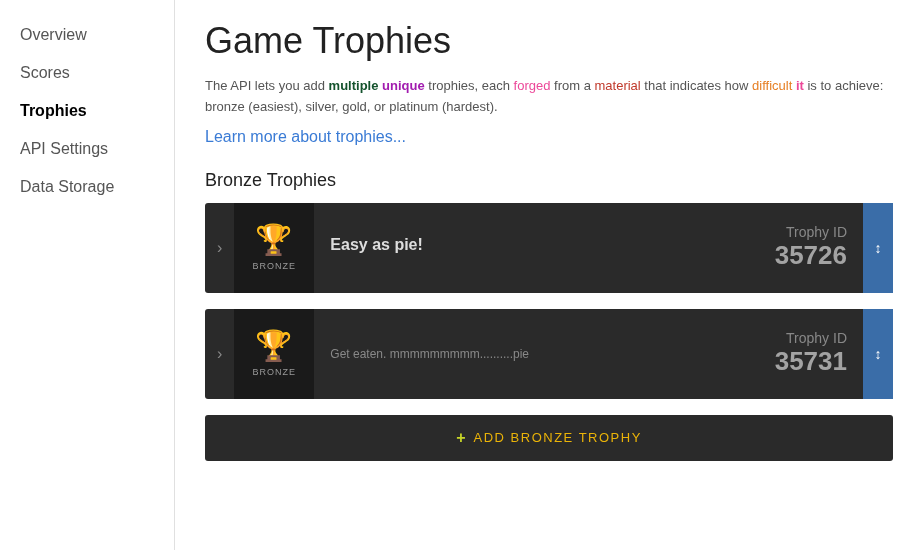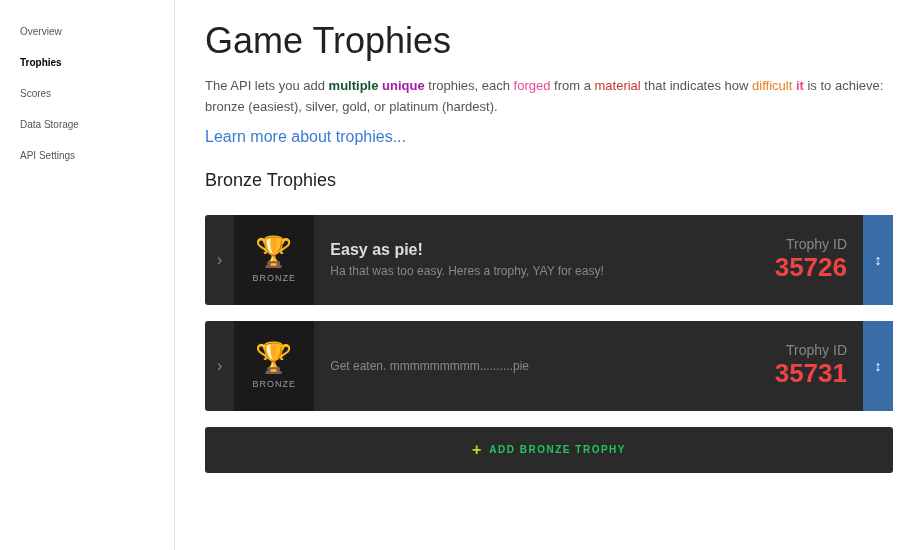--- a/index.html
+++ b/index.html
@@ -15,21 +15,21 @@
     
     .sidebar {
       width: 175px;
       min-width: 175px;
       padding: 16px 0;
       border-right: 1px solid #e0e0e0;
     }
     .sidebar-item {
       padding: 10px 20px;
       cursor: pointer;
-      font-size: 10px;
+      font-size: 16px;
       color: #555;
     }
     .sidebar-item.active {
       font-weight: bold;
       color: #000;
     }
     
     .main {
       flex: 1;
       padding: 20px 30px;
@@ -51,21 +51,21 @@
     .learn-more {
       color: #3a7bd5;
       font-size: 16px;
       text-decoration: none;
       display: inline-block;
       margin-bottom: 24px;
     }
     .section-title {
       font-size: 18px;
       color: #222;
-      margin-bottom: 24px;
+      margin-bottom: 12px;
       font-weight: normal;
     }
     
     .trophy-card {
       background: #2a2a2a;
       border-radius: 3px;
       display: flex;
       align-items: center;
       margin-bottom: 16px;
       min-height: 90px;
@@ -120,21 +120,21 @@
       min-width: 120px;
     }
     .trophy-id-label {
       font-size: 14px;
       color: #888;
       display: block;
     }
     .trophy-id-value {
       font-size: 26px;
       font-weight: bold;
-      color: #ef4444;
+      color: #a3a3a3;
       display: block;
     }
     .trophy-sort-btn {
       padding: 0 10px;
       display: flex;
       flex-direction: column;
       align-items: center;
       justify-content: center;
       cursor: pointer;
       background: #3a6da8;
@@ -160,36 +160,36 @@
       gap: 8px;
       margin-top: 4px;
       border-radius: 3px;
     }
     .add-trophy-btn .plus-icon {
       color: #c6d428;
       font-size: 16px;
       font-weight: bold;
     }
     .add-trophy-btn .btn-label {
-      color: #22c55e;
-      font-size: 10px;
+      color: #eab308;
+      font-size: 13px;
       letter-spacing: 1.5px;
-      font-weight: bold;
+      font-weight: normal;
       text-transform: uppercase;
     }
   </style>
 </head>
 <body>
 
 <nav class="sidebar">
   <div class="sidebar-item">Overview</div>
+  <div class="sidebar-item">Scores</div>
   <div class="sidebar-item active">Trophies</div>
-  <div class="sidebar-item">Scores</div>
+  <div class="sidebar-item">API Settings</div>
   <div class="sidebar-item">Data Storage</div>
-  <div class="sidebar-item">API Settings</div>
 </nav>
 
 <main class="main">
   <h1 class="page-title">Game Trophies</h1>
 
   <p class="description">
     The API lets you add <span style="color:#14532d;font-weight:bold">multiple</span> <span style="color:#a21caf;font-weight:bold">unique</span> trophies, each <span style="color:#ec4899">forged</span> from a <span style="color:#c0392b;font-weight:normal">material</span> that indicates how <span style="color:#e67e22">difficult</span> <span style="color:#ec4899;font-weight:bold">it</span> is
     to achieve: bronze (easiest), silver, gold, or platinum (hardest).
   </p>
 
@@ -199,21 +199,20 @@
 
   
   <div class="trophy-card">
     <span class="trophy-chevron">›</span>
     <div class="trophy-image-box">
       <span class="trophy-icon">🏆</span>
       <span class="trophy-material-label">BRONZE</span>
     </div>
     <div class="trophy-info">
       <div class="trophy-name">Easy as pie!</div>
-      <div class="trophy-desc">Ha that was too easy. Heres a trophy, YAY for easy!</div>
     </div>
     <div class="trophy-id-block">
       <span class="trophy-id-label">Trophy ID</span>
       <span class="trophy-id-value">35726</span>
     </div>
     <div class="trophy-sort-btn">
       <span class="sort-arrow">↕</span>
     </div>
   </div>
 

